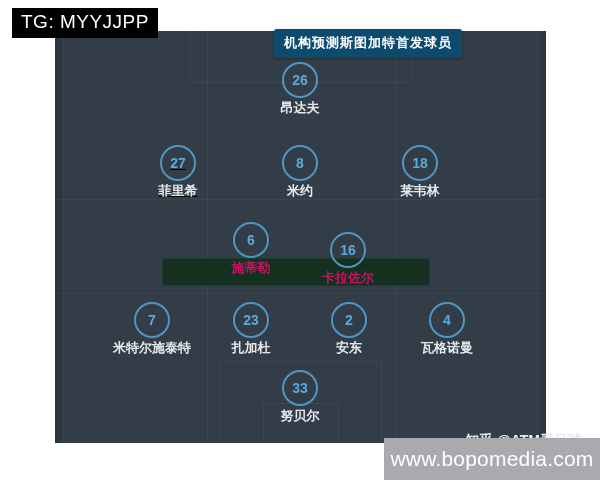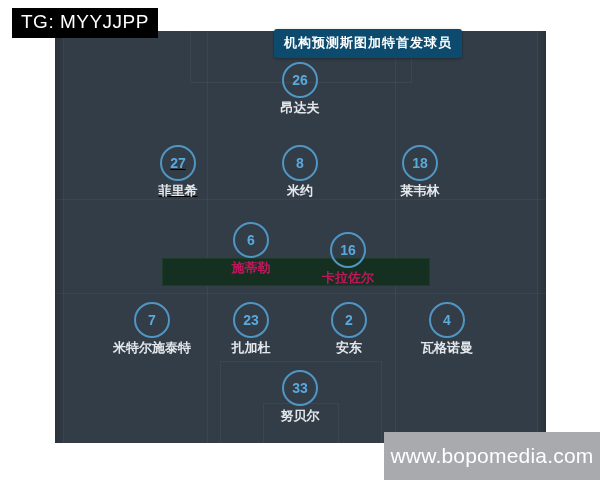--- a/index.html
+++ b/index.html
@@ -169,21 +169,21 @@
     padding: 3px 9px 5px 9px;
     letter-spacing: 0.5px;
     white-space: nowrap;
     z-index: 20;
   }
   .watermark {
     position: absolute;
     right: 0;
     bottom: 0;
     width: 216px;
-    height: 48px;
+    height: 42px;
     background: #a8aaad;
     color: #ffffff;
     font-size: 21px;
     display: flex;
     align-items: center;
     justify-content: center;
     letter-spacing: 0.2px;
     z-index: 20;
   }
 </style>

